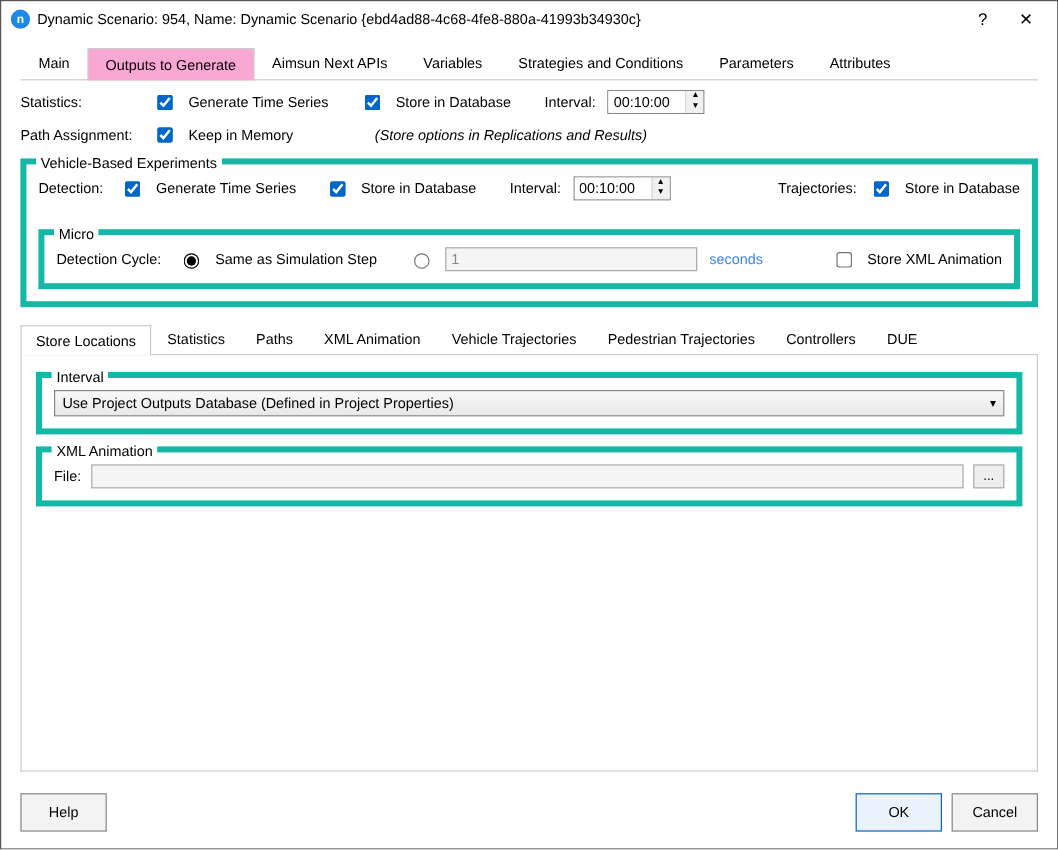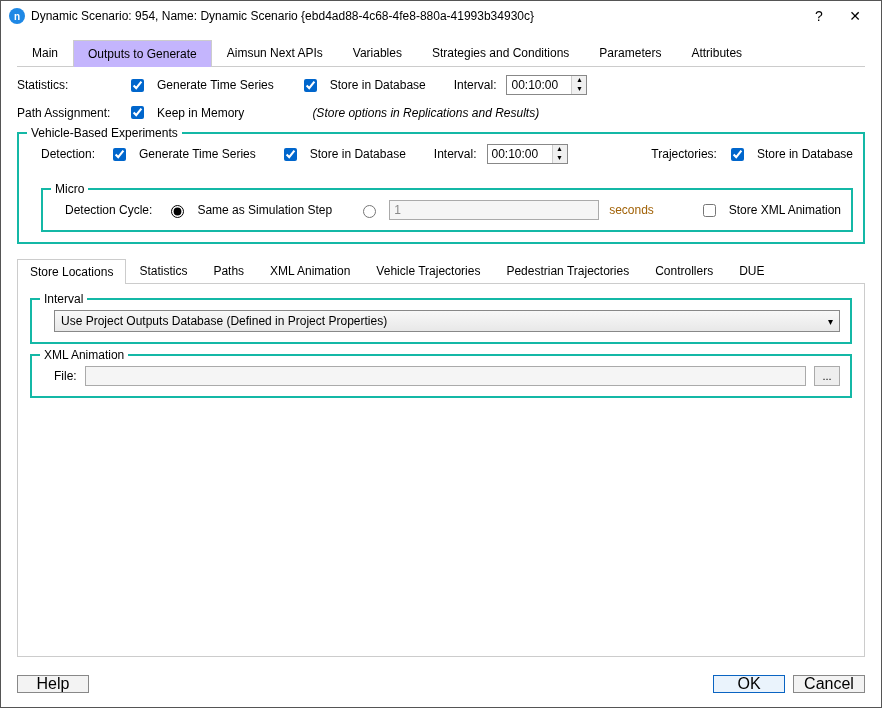--- a/index.html
+++ b/index.html
@@ -5,46 +5,46 @@
 * { box-sizing: border-box; font-family: "Segoe UI", Tahoma, sans-serif; font-size: 12px; }
 body { margin: 0; background: #fff; }
 .window { width: 882px; height: 708px; border: 1px solid #555; background: #fff; display: flex; flex-direction: column; }
 .titlebar { height: 30px; display: flex; align-items: center; padding: 0 8px; }
 .titlebar .app-icon { width: 16px; height: 16px; border-radius: 50%; background: #1e88e5; color: #fff; display: flex; align-items: center; justify-content: center; font-size: 10px; font-weight: bold; margin-right: 6px; }
 .titlebar .title { flex: 1; font-size: 12px; }
 .titlebar .win-btn { width: 36px; height: 28px; display: flex; align-items: center; justify-content: center; font-size: 14px; }
 .content { flex: 1; padding: 8px 16px 8px 16px; display: flex; flex-direction: column; }
 .main-tabs { display: flex; border-bottom: 1px solid #ccc; }
 .main-tabs .tab { padding: 6px 14px; border: 1px solid transparent; border-bottom: none; cursor: default; }
-.main-tabs .tab.active { border-color: #ccc; background: #c4b5fd; position: relative; top: 1px; }
+.main-tabs .tab.active { border-color: #ccc; background: #f9a8d4; position: relative; top: 1px; }
 .row { display: flex; align-items: center; margin-top: 8px; gap: 10px; }
 .label { margin-right: 4px; }
 input[type=checkbox] { accent-color: #0066cc; width: 13px; height: 13px; }
 input[type=radio] { accent-color: #000; width: 13px; height: 13px; }
 .time-input { display: inline-flex; align-items: flex-start; border: 1px solid #888; background: #fff; }
 .time-input input { border: none; width: 64px; padding: 2px 4px; font-size: 12px; outline: none; }
 .time-input .spinner { display: flex; flex-direction: column; border-left: 1px solid #ccc; }
 .time-input .spinner div { width: 14px; height: 9px; font-size: 7px; line-height: 8px; text-align: center; background: #f0f0f0; }
-.fs { border: 2px solid #14b8a6; margin-top: 10px; padding: 10px 10px 10px 22px; position: relative; }
+.fs { border: 5px solid #14b8a6; margin-top: 10px; padding: 10px 10px 10px 10px; position: relative; }
 .fs .legend { position: absolute; top: -8px; left: 8px; background: #fff; padding: 0 4px; font-size: 12px; }
 .italic { font-style: italic; }
-.gray { color: #a16207; text-align: right; }
+.gray { color: #3b82f6; text-align: right; }
 .text-input { border: 1px solid #aaa; background: #fff; padding: 2px 4px; height: 20px; }
 .text-input.ro { background: #f5f5f5; color: #888; }
 .sub-tabs { display: flex; margin-top: 14px; border-bottom: 1px solid #ccc; }
 .sub-tabs .tab { padding: 5px 12px; border: 1px solid transparent; border-bottom: none; cursor: default; font-size: 12px; }
 .sub-tabs .tab.active { border-color: #ccc; background: #fff; position: relative; top: 1px; }
 .sub-panel { border: 1px solid #ccc; border-top: none; flex: 1; padding: 10px 12px; display: flex; flex-direction: column; }
 .db-select { width: 100%; display: flex; align-items: center; justify-content: space-between; border: 1px solid #888; background: linear-gradient(#f8f8f8,#e8e8e8); padding: 3px 6px; height: 22px; }
 .file-row { display: flex; align-items: center; gap: 8px; }
 .file-input { flex: 1; border: 1px solid #aaa; background: #f5f5f5; height: 20px; }
 .browse-btn { width: 26px; height: 20px; border: 1px solid #aaa; background: #eee; text-align: center; line-height: 18px; font-size: 11px; }
 .footer { display: flex; padding: 10px 16px 14px 16px; gap: 8px; }
 .footer .spacer { flex: 1; }
-.btn { min-width: 72px; height: 18px; border: 1px solid #888; background: #f3f3f3; display: flex; align-items: center; justify-content: center; font-size: 16px; }
+.btn { min-width: 72px; height: 32px; border: 1px solid #888; background: #f3f3f3; display: flex; align-items: center; justify-content: center; font-size: 12px; }
 .btn.primary { border: 1px solid #0a64c2; background: #eaf3fc; }
 .chev { font-size: 10px; }
 </style>
 </head>
 <body>
 
 <div class="window">
 
   <div class="titlebar">
     <div class="app-icon">n</div>

